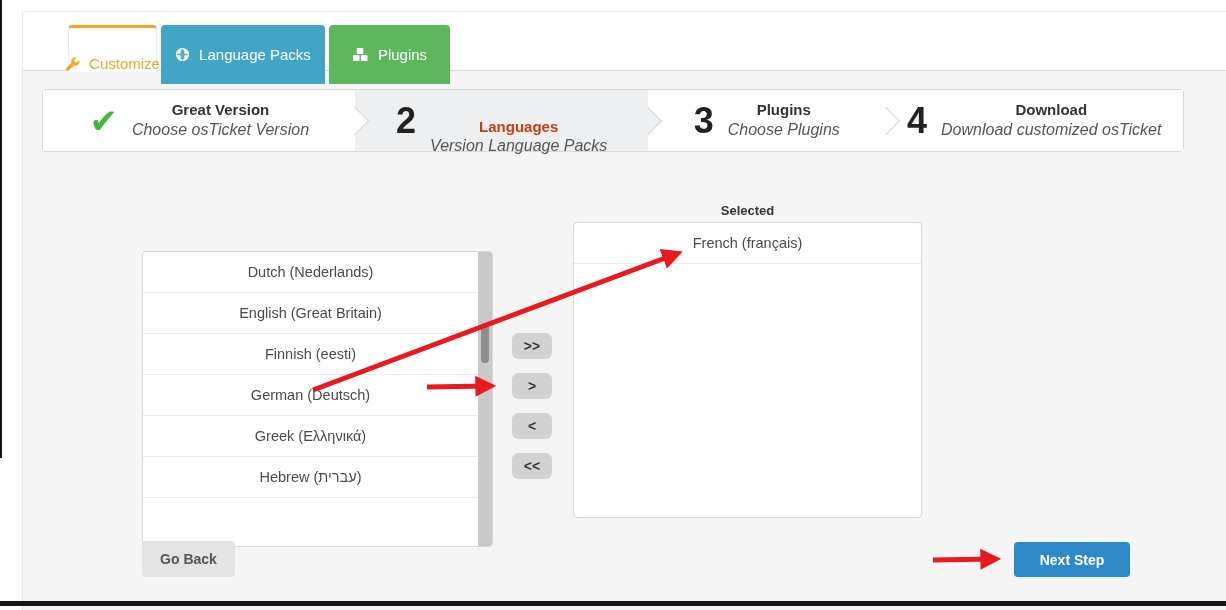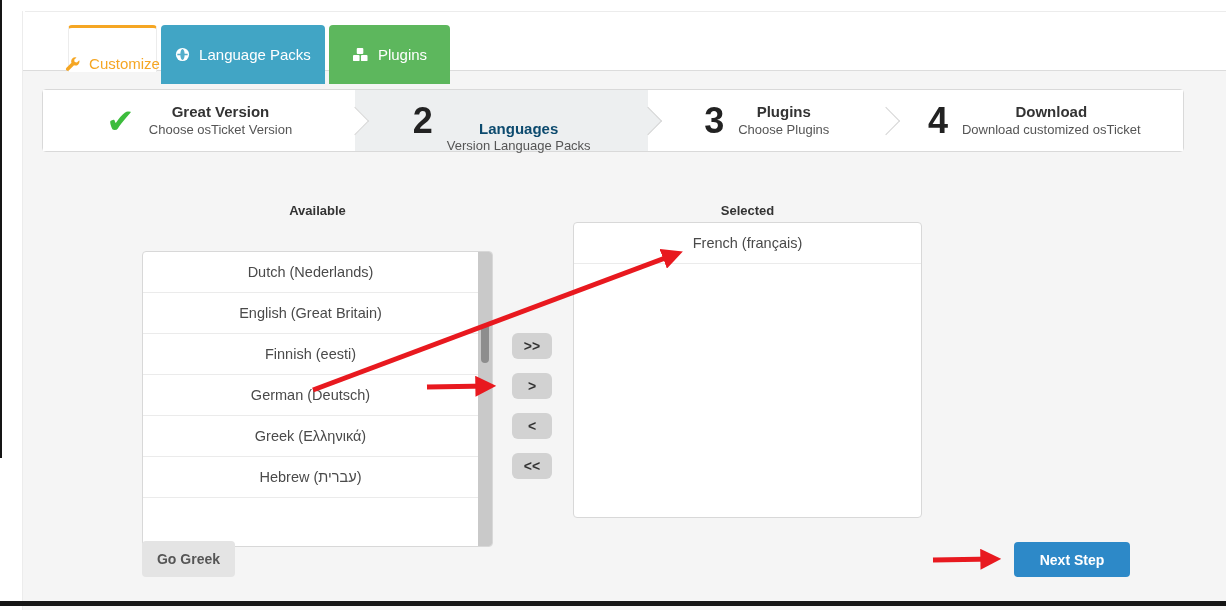--- a/index.html
+++ b/index.html
@@ -29,22 +29,22 @@
   .step.active{background:#edeff0;}
   .step:not(:last-child)::after{content:"";position:absolute;right:-10px;top:50%;width:19px;height:19px;transform:translateY(-50%) rotate(45deg);border-top:1px solid #d5d5d5;border-right:1px solid #d5d5d5;background:inherit;z-index:2;}
   .step1{width:313px;z-index:4;}
   .step2{width:293px;z-index:3;}
   .step3{width:238px;z-index:2;}
   .step4{width:298px;z-index:1;}
   .step-num{font-size:36px;font-weight:bold;color:#222;line-height:1;}
   .step-check{font-size:34px;color:#3cbc3c;line-height:1;}
   .step-text{display:flex;flex-direction:column;align-items:center;}
   .step-title{font-size:15px;font-weight:bold;color:#333;line-height:1.25;}
-  .step.active .step-title{color:#0c4a6e;margin-top:33px;}
-  .step-sub{font-size:13px;color:#555;line-height:1.25;}
+  .step.active .step-title{color:#c2410c;margin-top:33px;}
+  .step-sub{font-size:16px;color:#555;line-height:1.25;font-style:italic;}
 
   
   .list-label{position:absolute;top:203px;font-size:13px;font-weight:bold;color:#333;text-align:center;}
   .label-available{left:142px;width:351px;}
   .label-selected{left:573px;width:349px;}
   .listbox{position:absolute;top:222px;height:296px;background:#fff;border:1px solid #d8d8d8;border-radius:4px;box-sizing:border-box;overflow:hidden;}
   .list-available{left:142px;width:351px;margin-top:29px;}
   .list-selected{left:573px;width:349px;}
   .list-items{margin-right:14px;}
   .list-selected .list-items{margin-right:0;}
@@ -130,21 +130,20 @@
     </div>
     <div class="step step4">
       <span class="step-num">4</span>
       <span class="step-text">
         <span class="step-title">Download</span>
         <span class="step-sub">Download customized osTicket</span>
       </span>
     </div>
   </div>
 
-  <div class="list-label label-available">Available</div>
   <div class="list-label label-selected">Selected</div>
 
   <div class="listbox list-available">
     <div class="list-items">
 
     <div class="list-item">Dutch (Nederlands)</div>
         <div class="list-item">English (Great Britain)</div>
         <div class="list-item">Finnish (eesti)</div>
         <div class="list-item">German (Deutsch)</div>
         <div class="list-item">Greek (Ελληνικά)</div>
@@ -160,21 +159,21 @@
 
     <div class="list-item">French (français)</div>
       </div>
   </div>
 
   <button class="xfer xfer-allright">&gt;&gt;</button>
   <button class="xfer xfer-right">&gt;</button>
   <button class="xfer xfer-left">&lt;</button>
   <button class="xfer xfer-allleft">&lt;&lt;</button>
 
-  <button class="btn-goback">Go Greek</button>
+  <button class="btn-goback">Go Back</button>
   <button class="btn-next">Next Step</button>
 
   <svg class="arrows" viewBox="0 0 1226 610">
     <defs>
       <marker id="ah" viewBox="0 0 10 10" refX="6.5" refY="5" markerWidth="4.2" markerHeight="4.2" orient="auto">
         <path d="M0,0 L10,5 L0,10 z" fill="#e8191f"></path>
       </marker>
     </defs>
     <line x1="313" y1="390" x2="676" y2="254" stroke="#e8191f" stroke-width="5" marker-end="url(#ah)"></line>
     <line x1="427" y1="387" x2="489" y2="386" stroke="#e8191f" stroke-width="5" marker-end="url(#ah)"></line>

